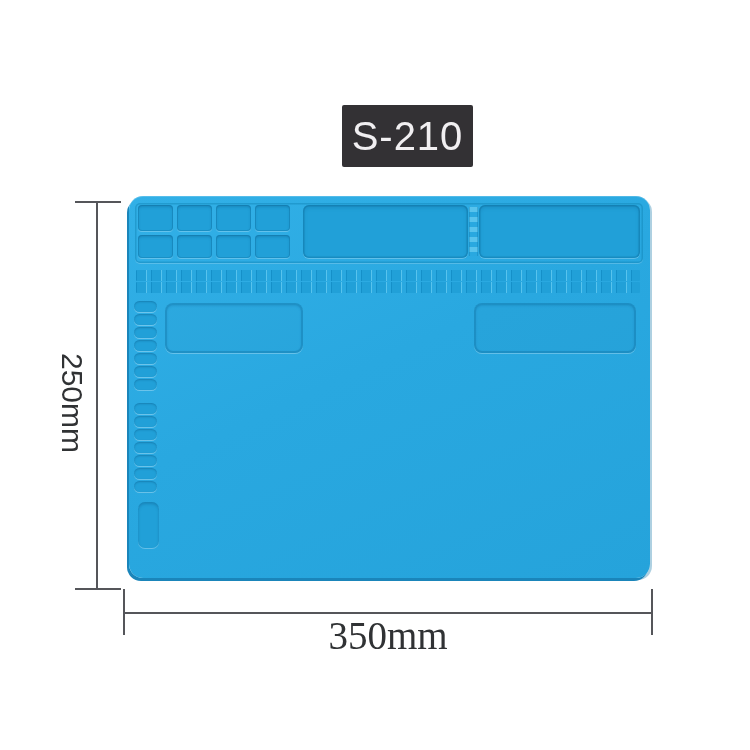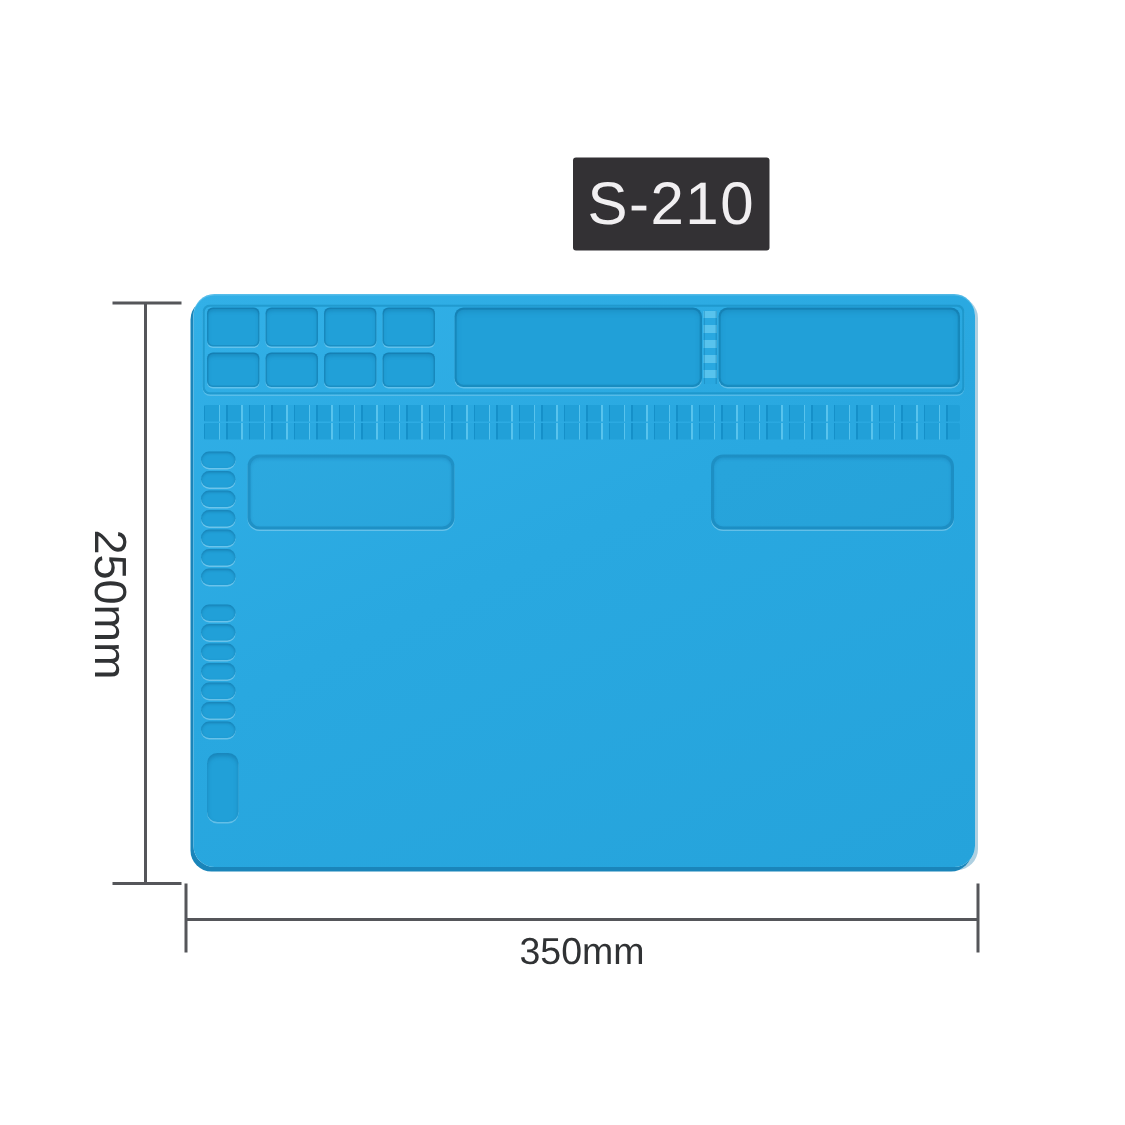--- a/index.html
+++ b/index.html
@@ -7,21 +7,20 @@
     position:relative; width:750px; height:750px;
     background:#ffffff; overflow:hidden;
     font-family:"Liberation Sans", sans-serif;
   }
   
   .model-badge {
     position:absolute; left:342px; top:105px; width:131px; height:62px;
     background:var(--badge-bg,#333134);
     display:flex; align-items:center; justify-content:center;
     border-radius:2px;
-    margin-left:40px;
   }
   .model-badge span {
     color:var(--badge-text,#f1eff1); font-size:40px; letter-spacing:1px;
   }
   
   .mat {
     position:absolute; left:129px; top:196px; width:521px; height:382px;
     border-radius:14px;
     background:linear-gradient(155deg, var(--mat-surface-light,#32b0e7) 0%, var(--mat-surface,#29a8e0) 45%, #25a3db 100%);
     box-shadow:-2px 3px 0 var(--mat-edge,#1a85ba), 2px 2px 0 rgba(22,120,170,.35), inset 0 1px 0 rgba(255,255,255,.18);
@@ -91,21 +90,21 @@
   .dim-v-line   { left:96px;  top:202px; width:2px;   height:387px; }
   .dim-v-cap-t  { left:75px;  top:201px; width:46px;  height:2px; }
   .dim-v-cap-b  { left:75px;  top:588px; width:46px;  height:2px; }
   .dim-h-line   { left:124px; top:612px; width:528px; height:2px; }
   .dim-h-tick-l { left:123px; top:589px; width:2px;   height:46px; }
   .dim-h-tick-r { left:651px; top:589px; width:2px;   height:46px; }
   .dim-label {
     position:absolute; color:var(--dim-text,#303234);
     font-size:30px; white-space:nowrap;
   }
-  .dim-label-h { left:388px; top:635px; transform:translate(-50%,-50%); font-size:25px; }
+  .dim-label-h { left:388px; top:635px; transform:translate(-50%,-50%); font-size:39px;font-family:Liberation Serif, serif; }
   .dim-label-v { left:72px;  top:403px; transform:translate(-50%,-50%) rotate(90deg); }
 </style>
 </head>
 <body>
 
 <div class="stage">
 
   <div class="model-badge">
     <span>S-210</span>
   </div>

